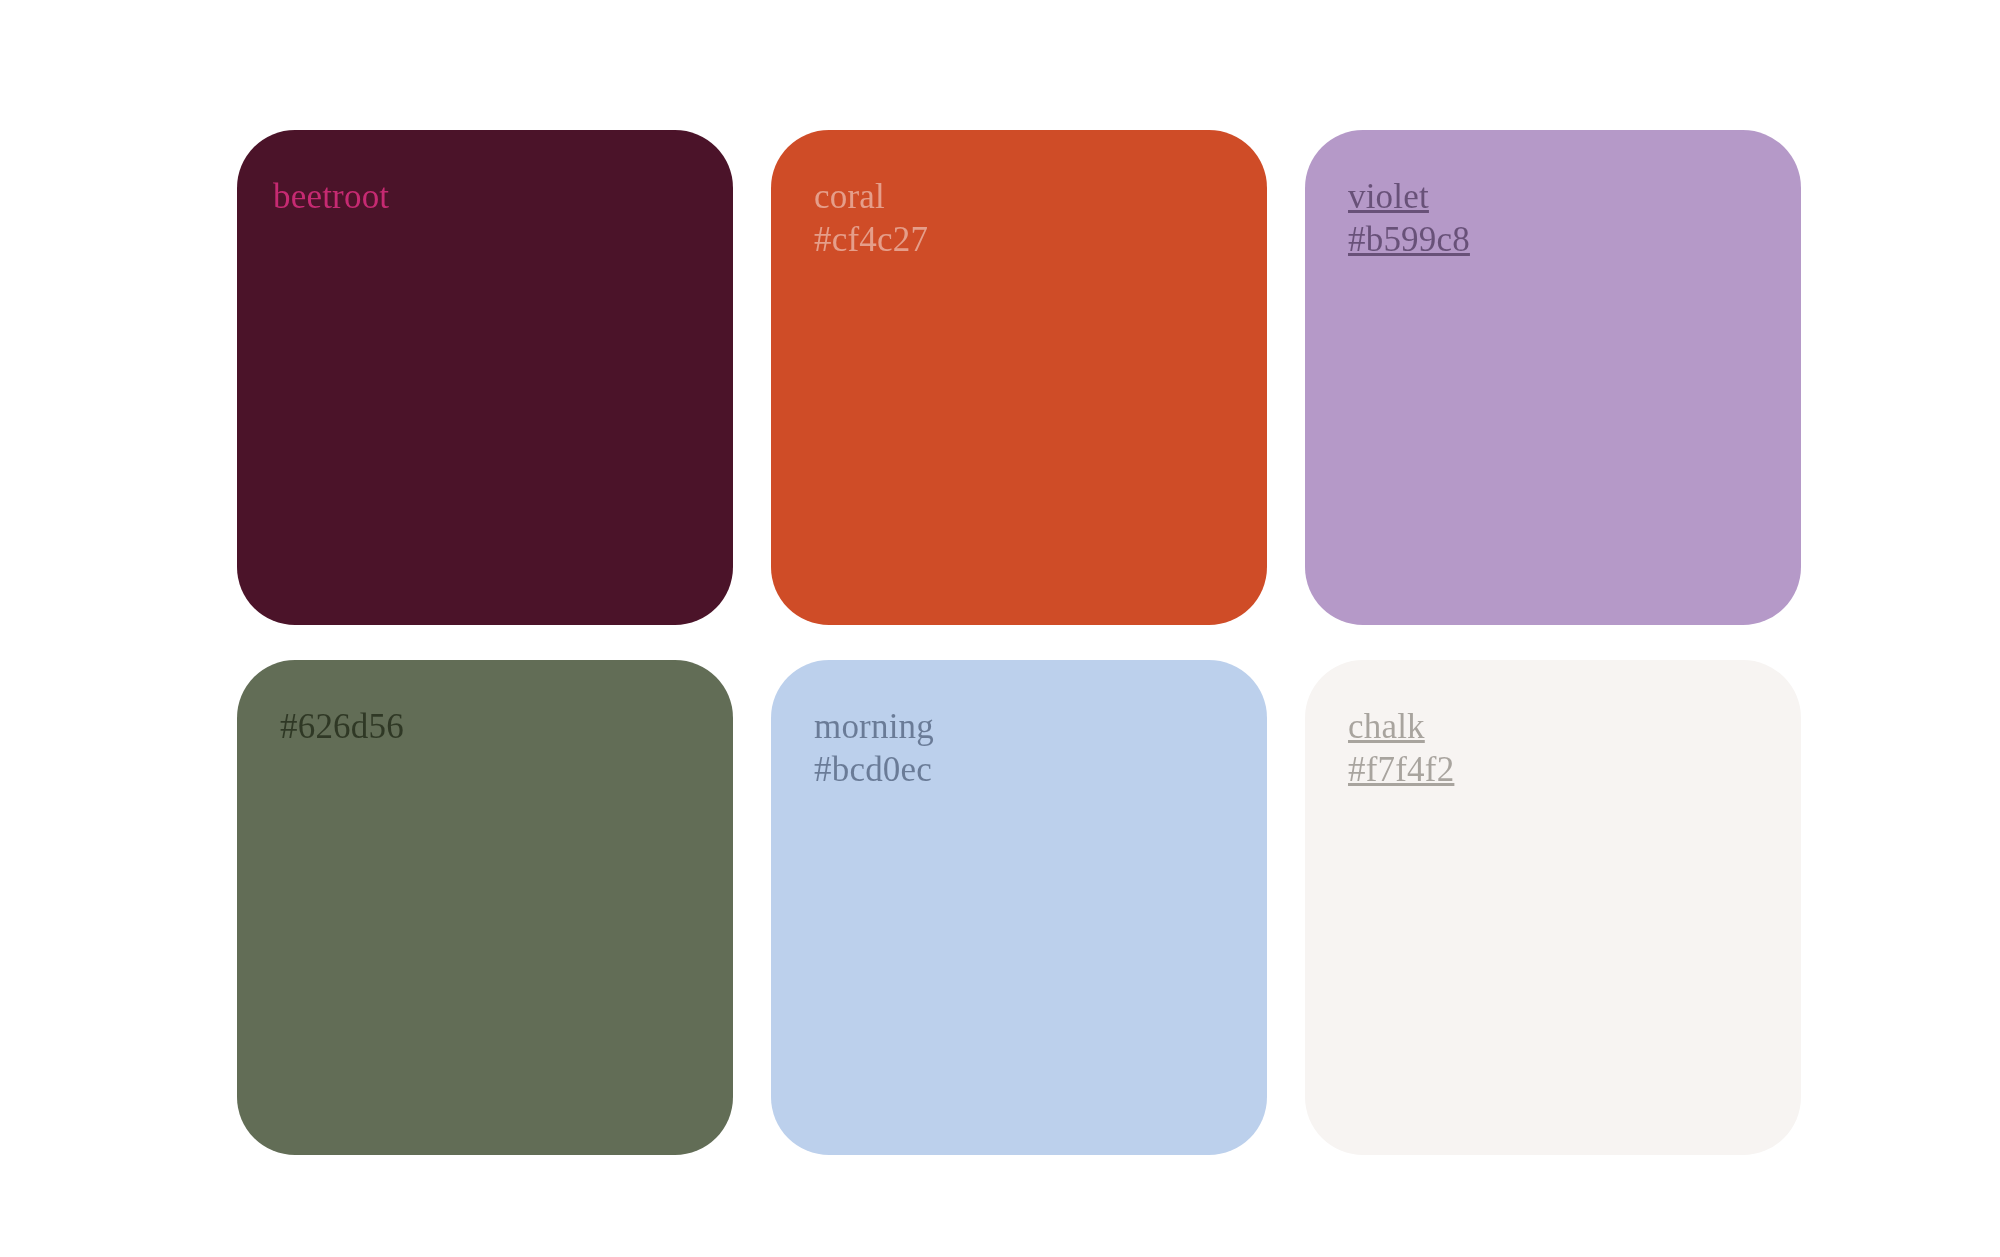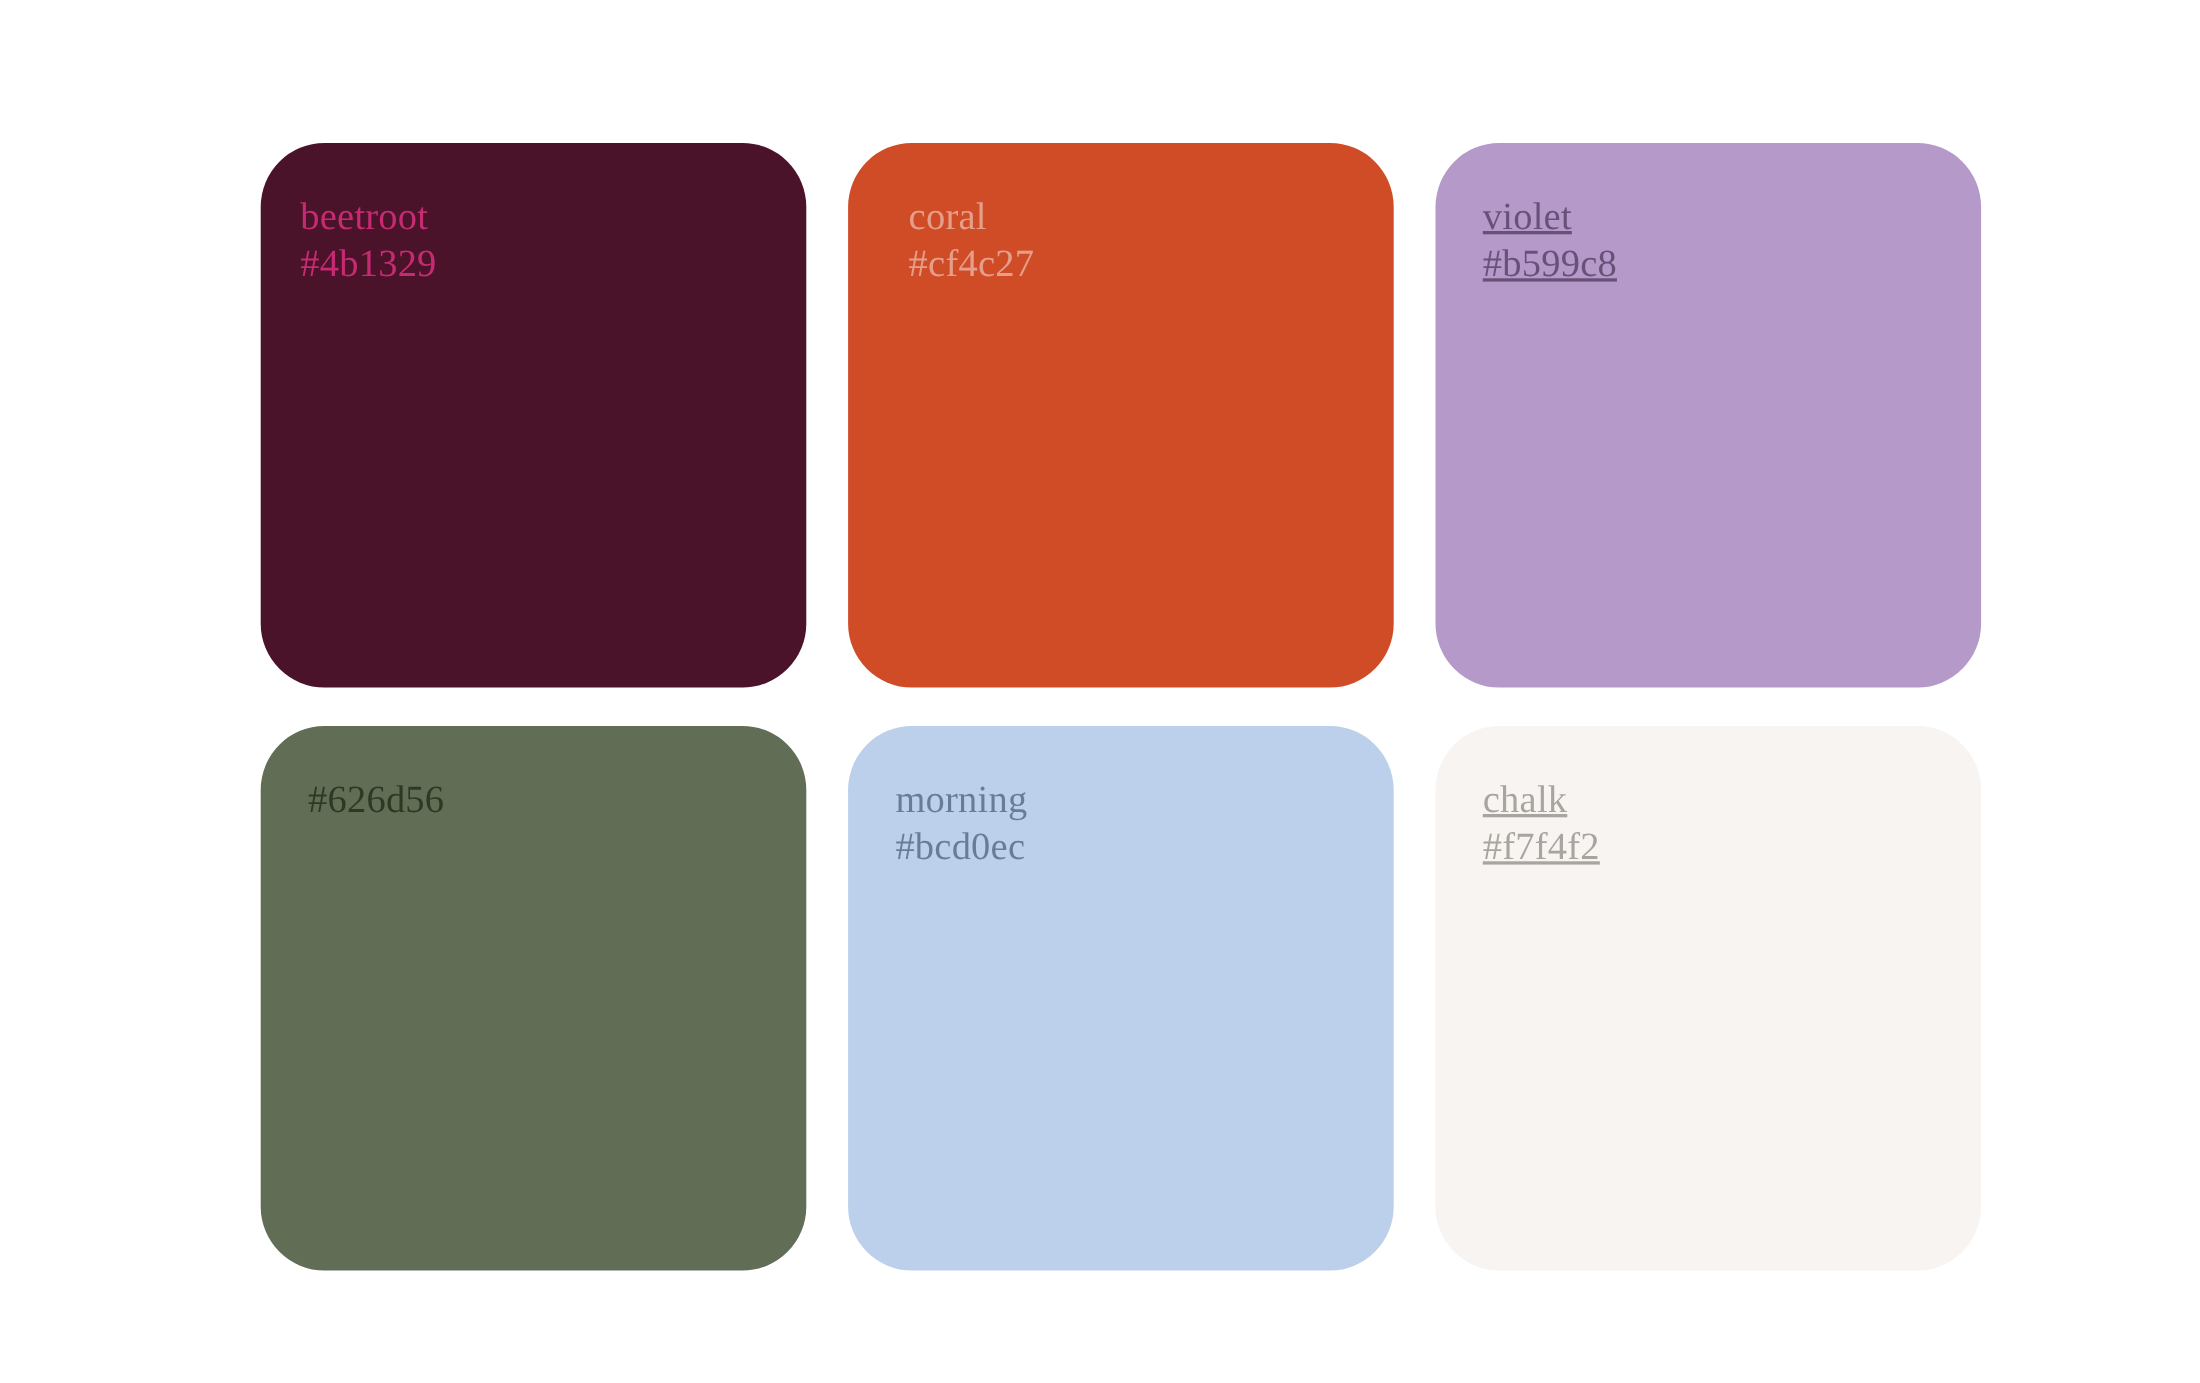--- a/index.html
+++ b/index.html
@@ -51,21 +51,21 @@
     font-weight: 400;
     letter-spacing: 0.2px;
     white-space: nowrap;
   }
 
   
   .card-beetroot .swatch-name,
   .card-beetroot .swatch-hex { color: #c62a72; }
 
   .card-coral .swatch-name,
-  .card-coral .swatch-hex { color: rgba(255, 255, 255, 0.46); margin-left: 12px; }
+  .card-coral .swatch-hex { color: rgba(255, 255, 255, 0.46); }
 
   .card-violet .swatch-name,
   .card-violet .swatch-hex { color: rgba(40, 22, 55, 0.55); text-decoration: underline; }
 
   .card-olive .swatch-name,
   .card-olive .swatch-hex { color: rgba(18, 26, 10, 0.64); }
 
   .card-morning .swatch-name,
   .card-morning .swatch-hex { color: rgba(30, 46, 72, 0.52); }
 
@@ -74,21 +74,20 @@
 </style>
 </head>
 <body style="background: rgb(255, 255, 255);">
 
 <div class="palette-board">
   <div class="swatch-grid">
 
     <div class="swatch-card card-beetroot" style="background-color: rgb(75, 19, 41); padding-left: 36px;">
       <span class="swatch-label-stack">
         <span class="swatch-name">beetroot</span>
-        <span class="swatch-hex">#4b1329</span>
       </span>
     </div>
 
     <div class="swatch-card card-coral" style="background-color: rgb(207, 76, 39);">
       <span class="swatch-label-stack">
         <span class="swatch-name">coral</span>
         <span class="swatch-hex">#cf4c27</span>
       </span>
     </div>
 

